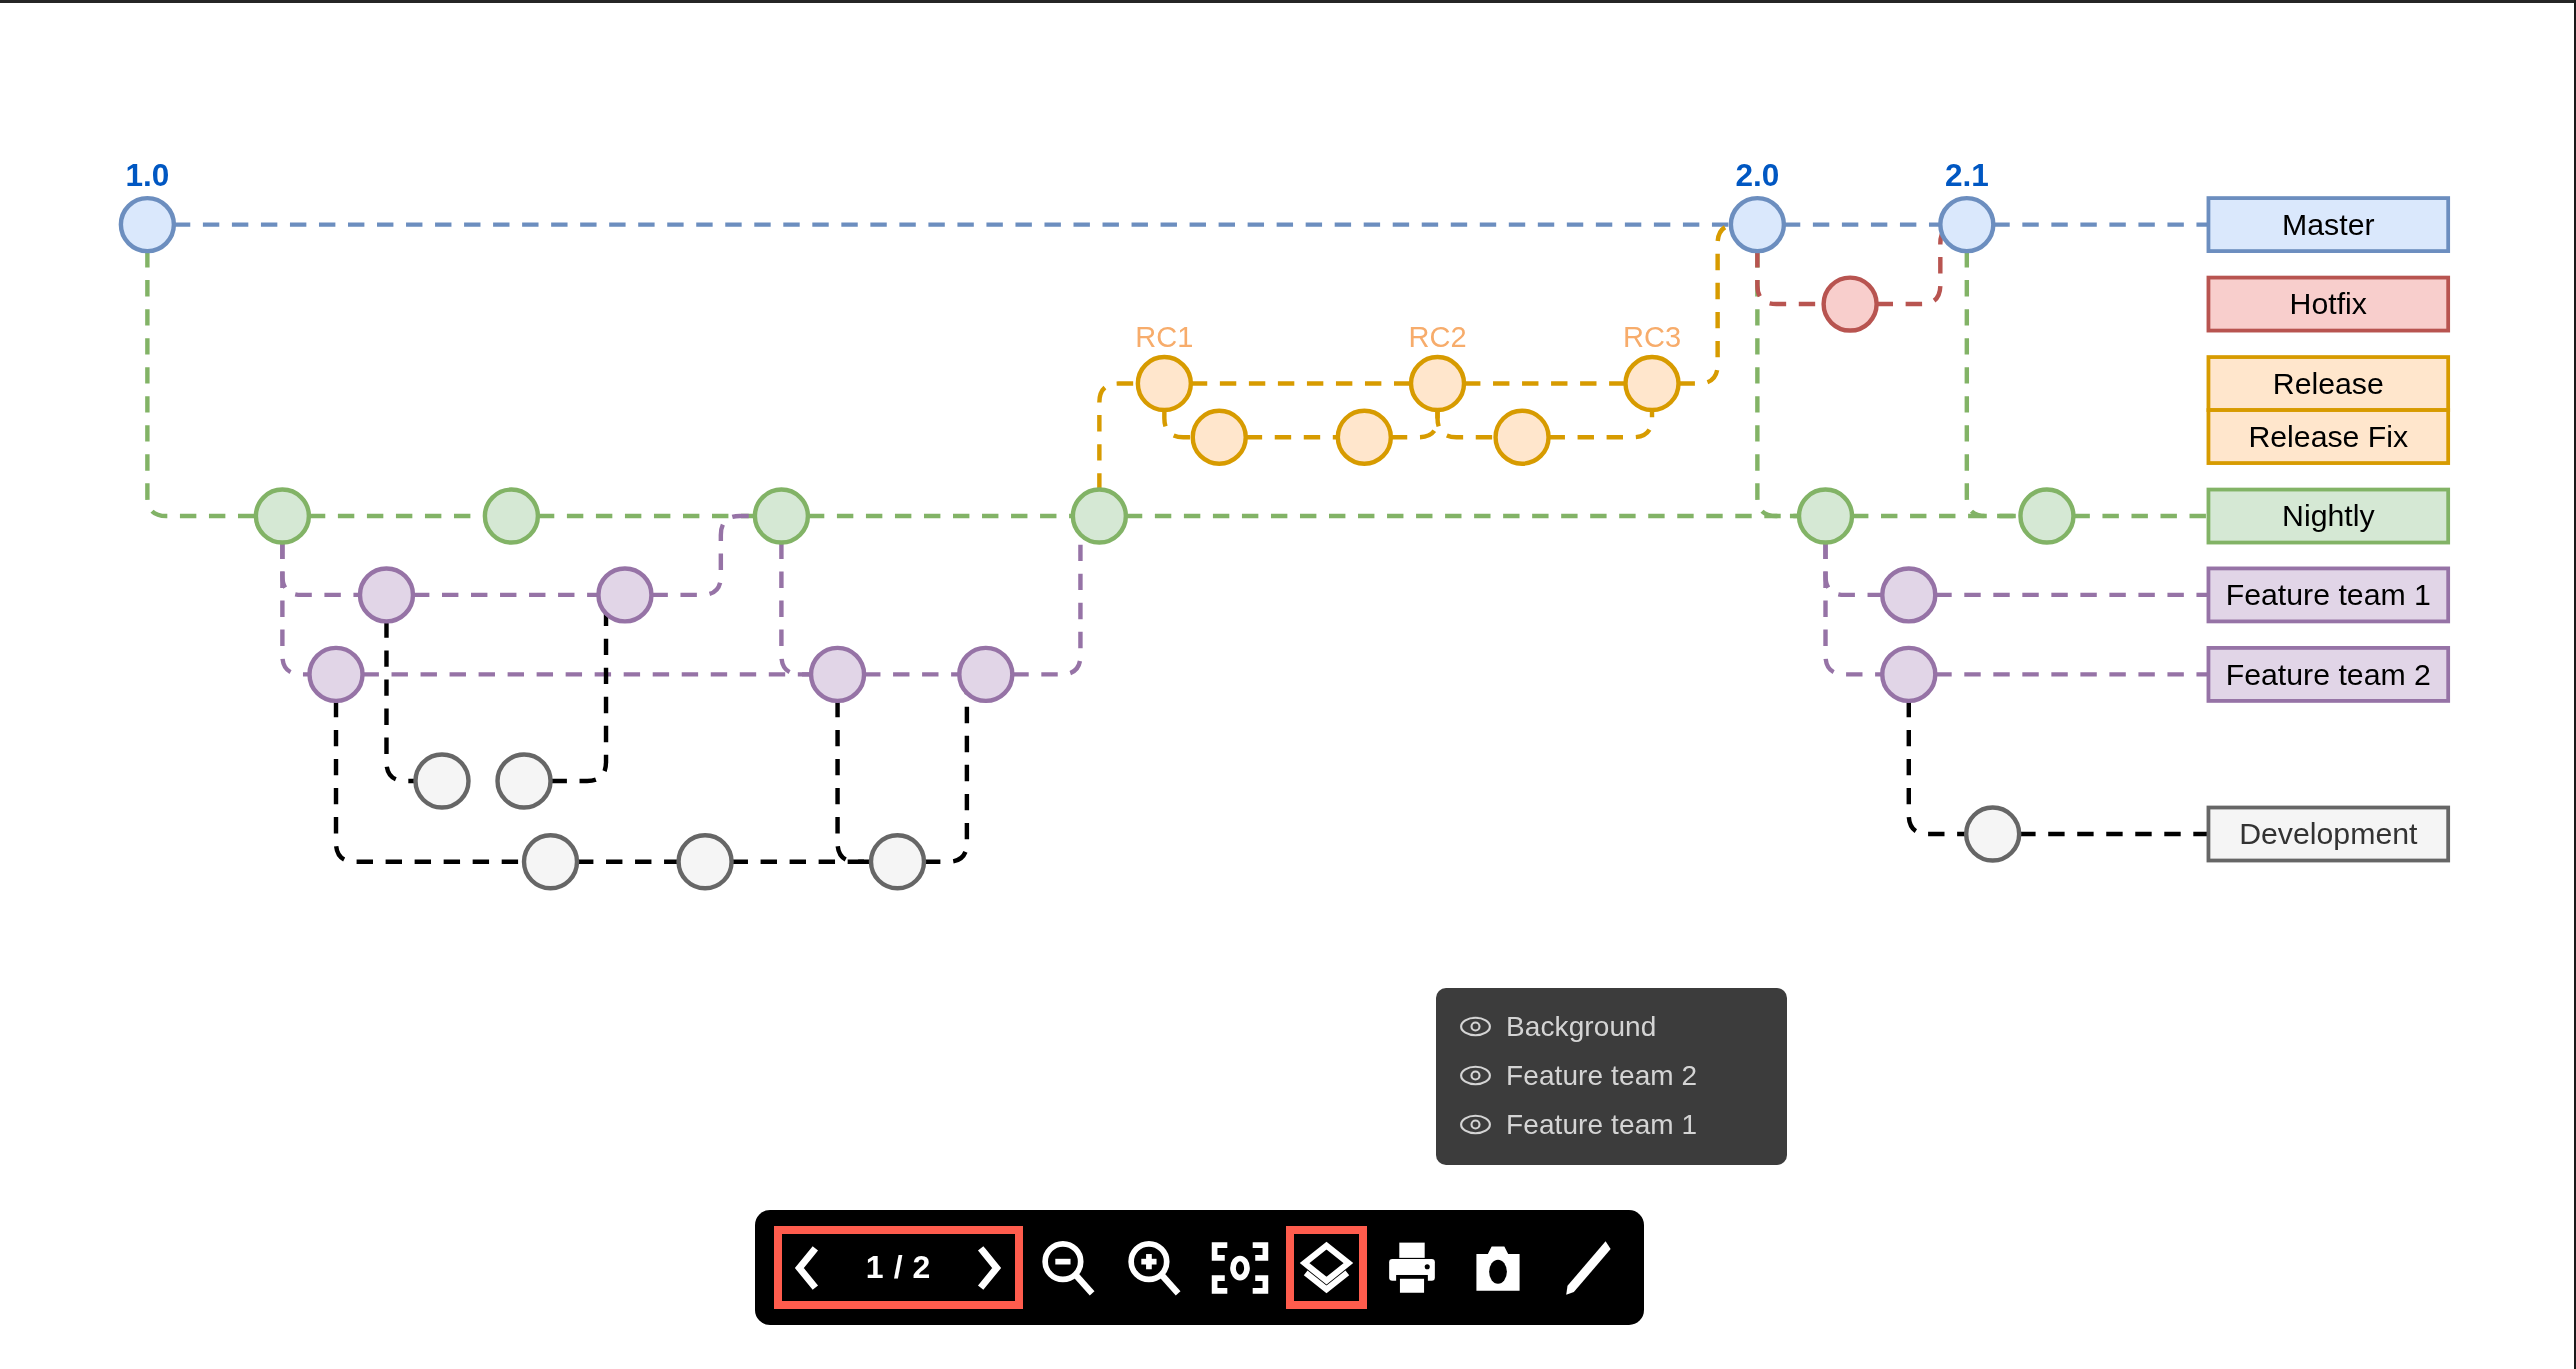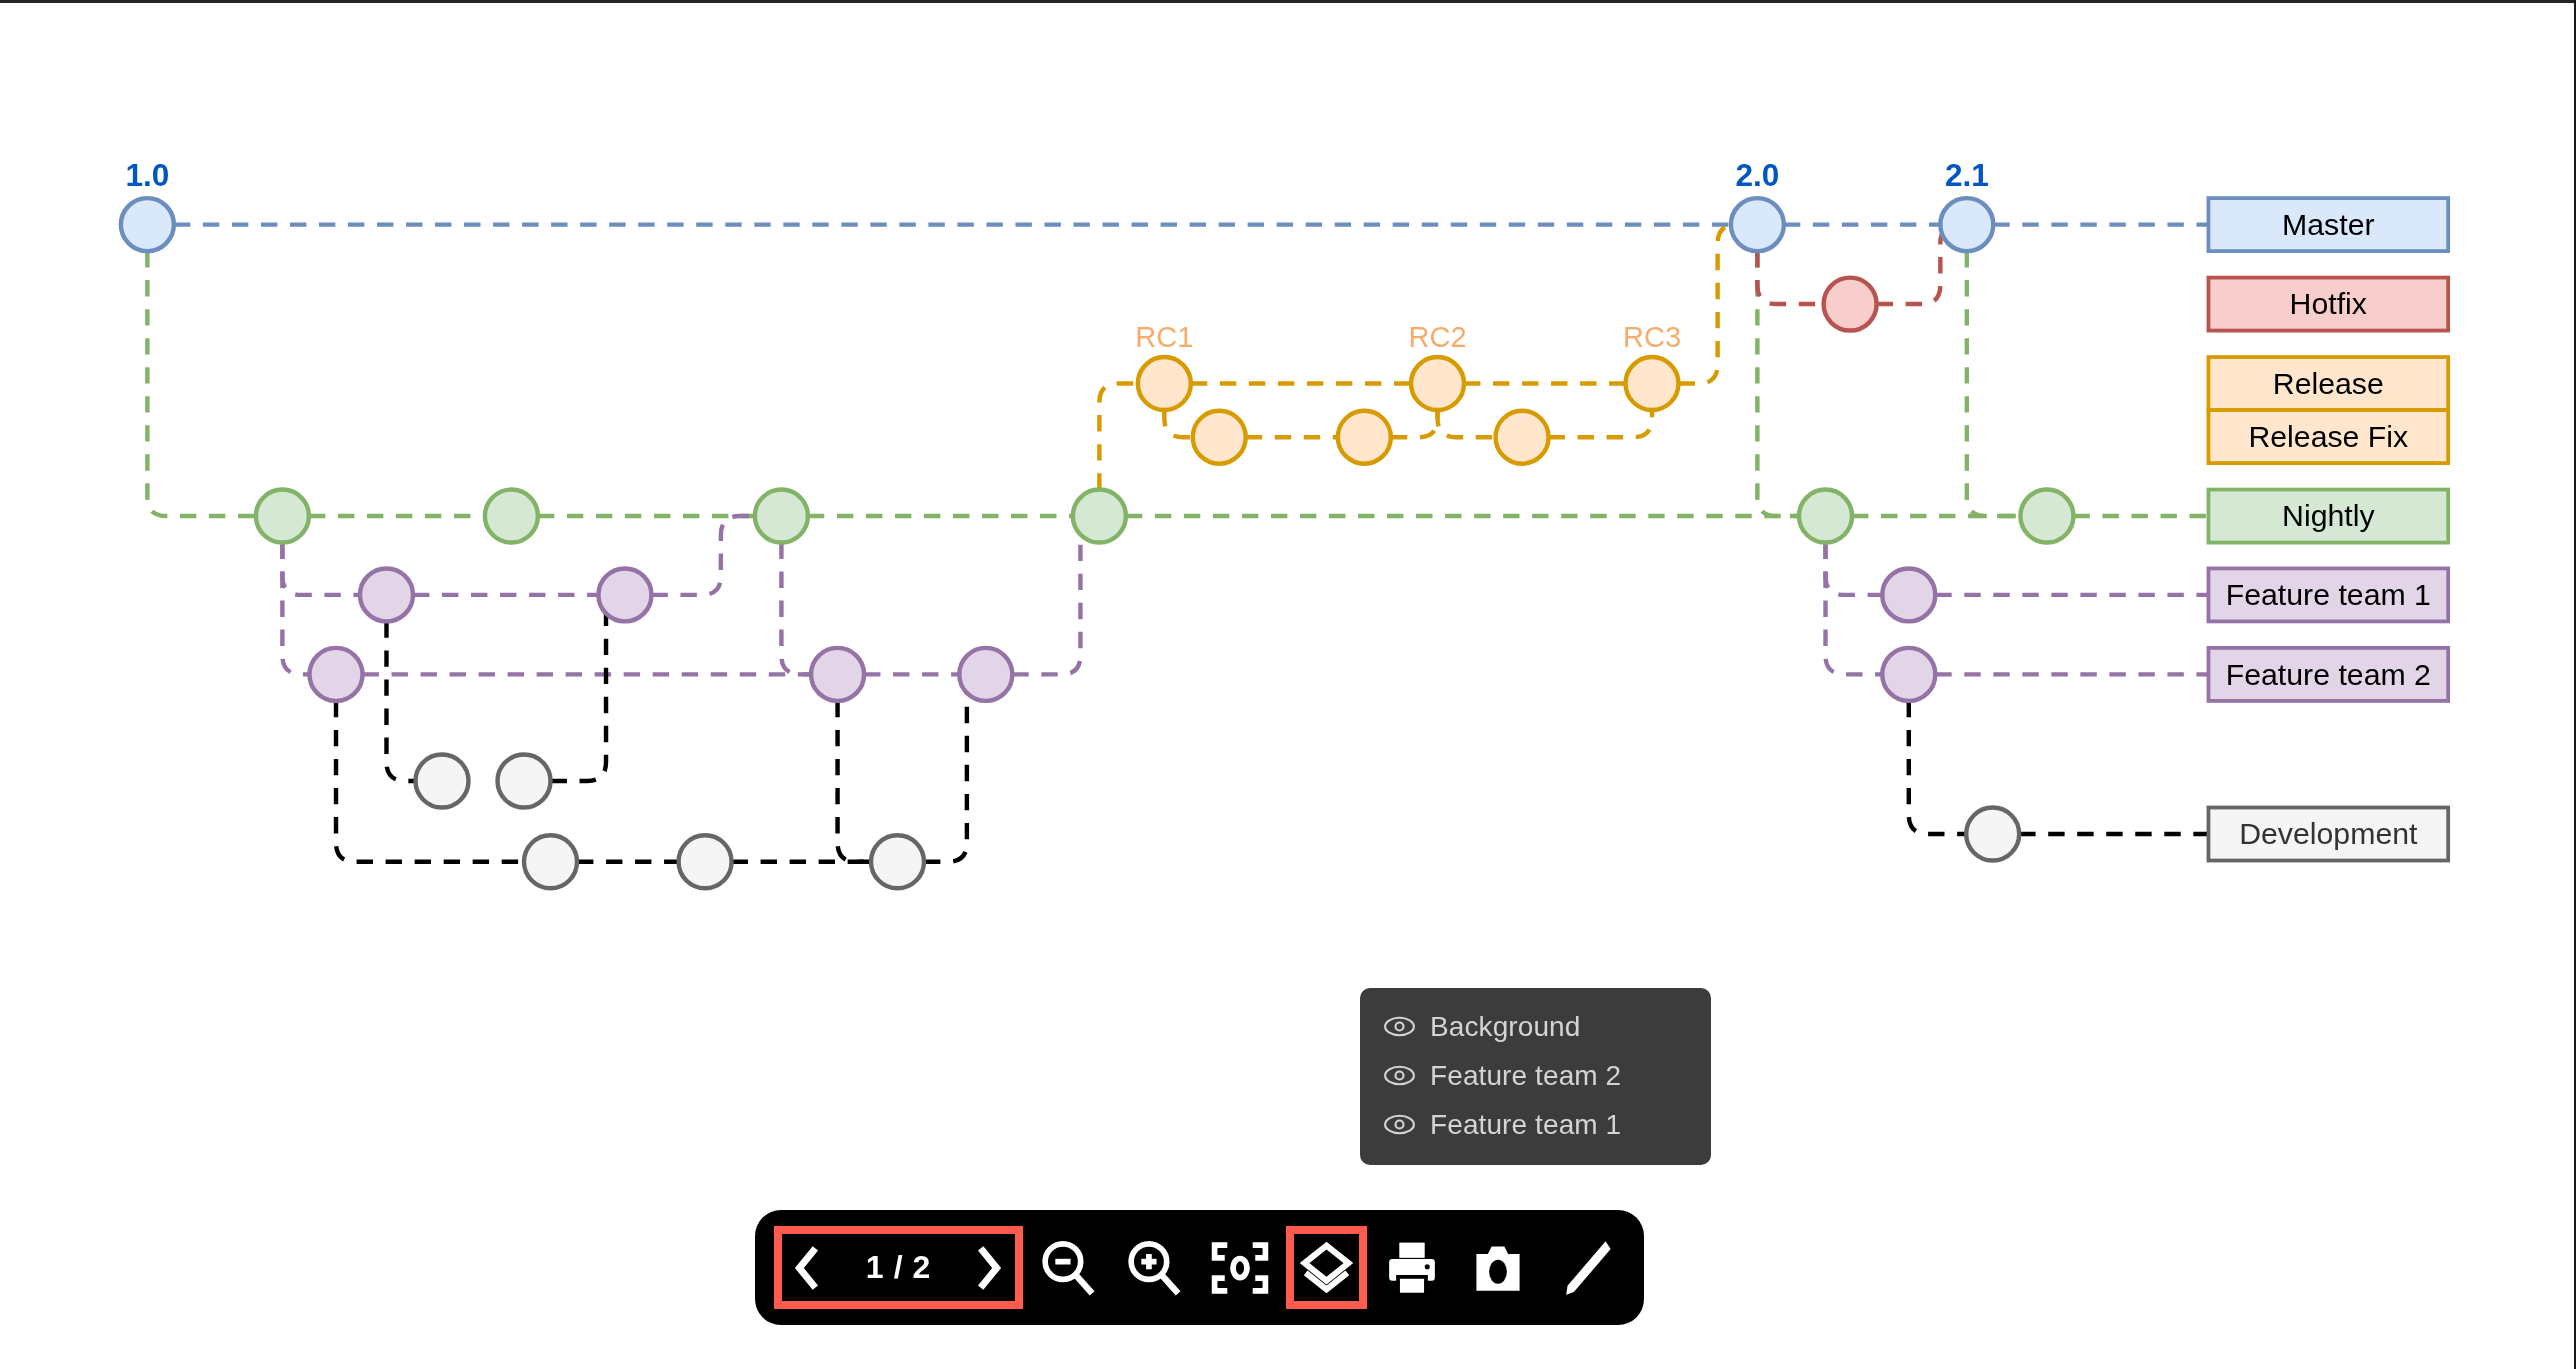--- a/index.html
+++ b/index.html
@@ -33,21 +33,21 @@
   #canvas {
     position: absolute;
     left: 0; top: 0;
     width: 2576px;
     height: 1369px;
   }
 
   
   .layers-panel {
     position: absolute;
-    left: 1360px;
+    left: 1436px;
     top: 988px;
     width: 351px;
     background: #3c3c3c;
     border-radius: 10px;
     padding: 14px 0 16.4px 0;
     box-sizing: border-box;
   }
   .layer-row {
     display: flex;
     align-items: center;
@@ -70,21 +70,21 @@
     letter-spacing: 0.1px;
   }
 
   
   .toolbar {
     position: absolute;
     left: 755px;
     top: 1210px;
     height: 115px;
     background: #000000;
-    border-radius: 26px;
+    border-radius: 15px;
     display: flex;
     align-items: center;
     padding: 0 16.4px;
     box-sizing: border-box;
   }
   .tb-item {
     display: flex;
     align-items: center;
     justify-content: center;
     height: 83px;

